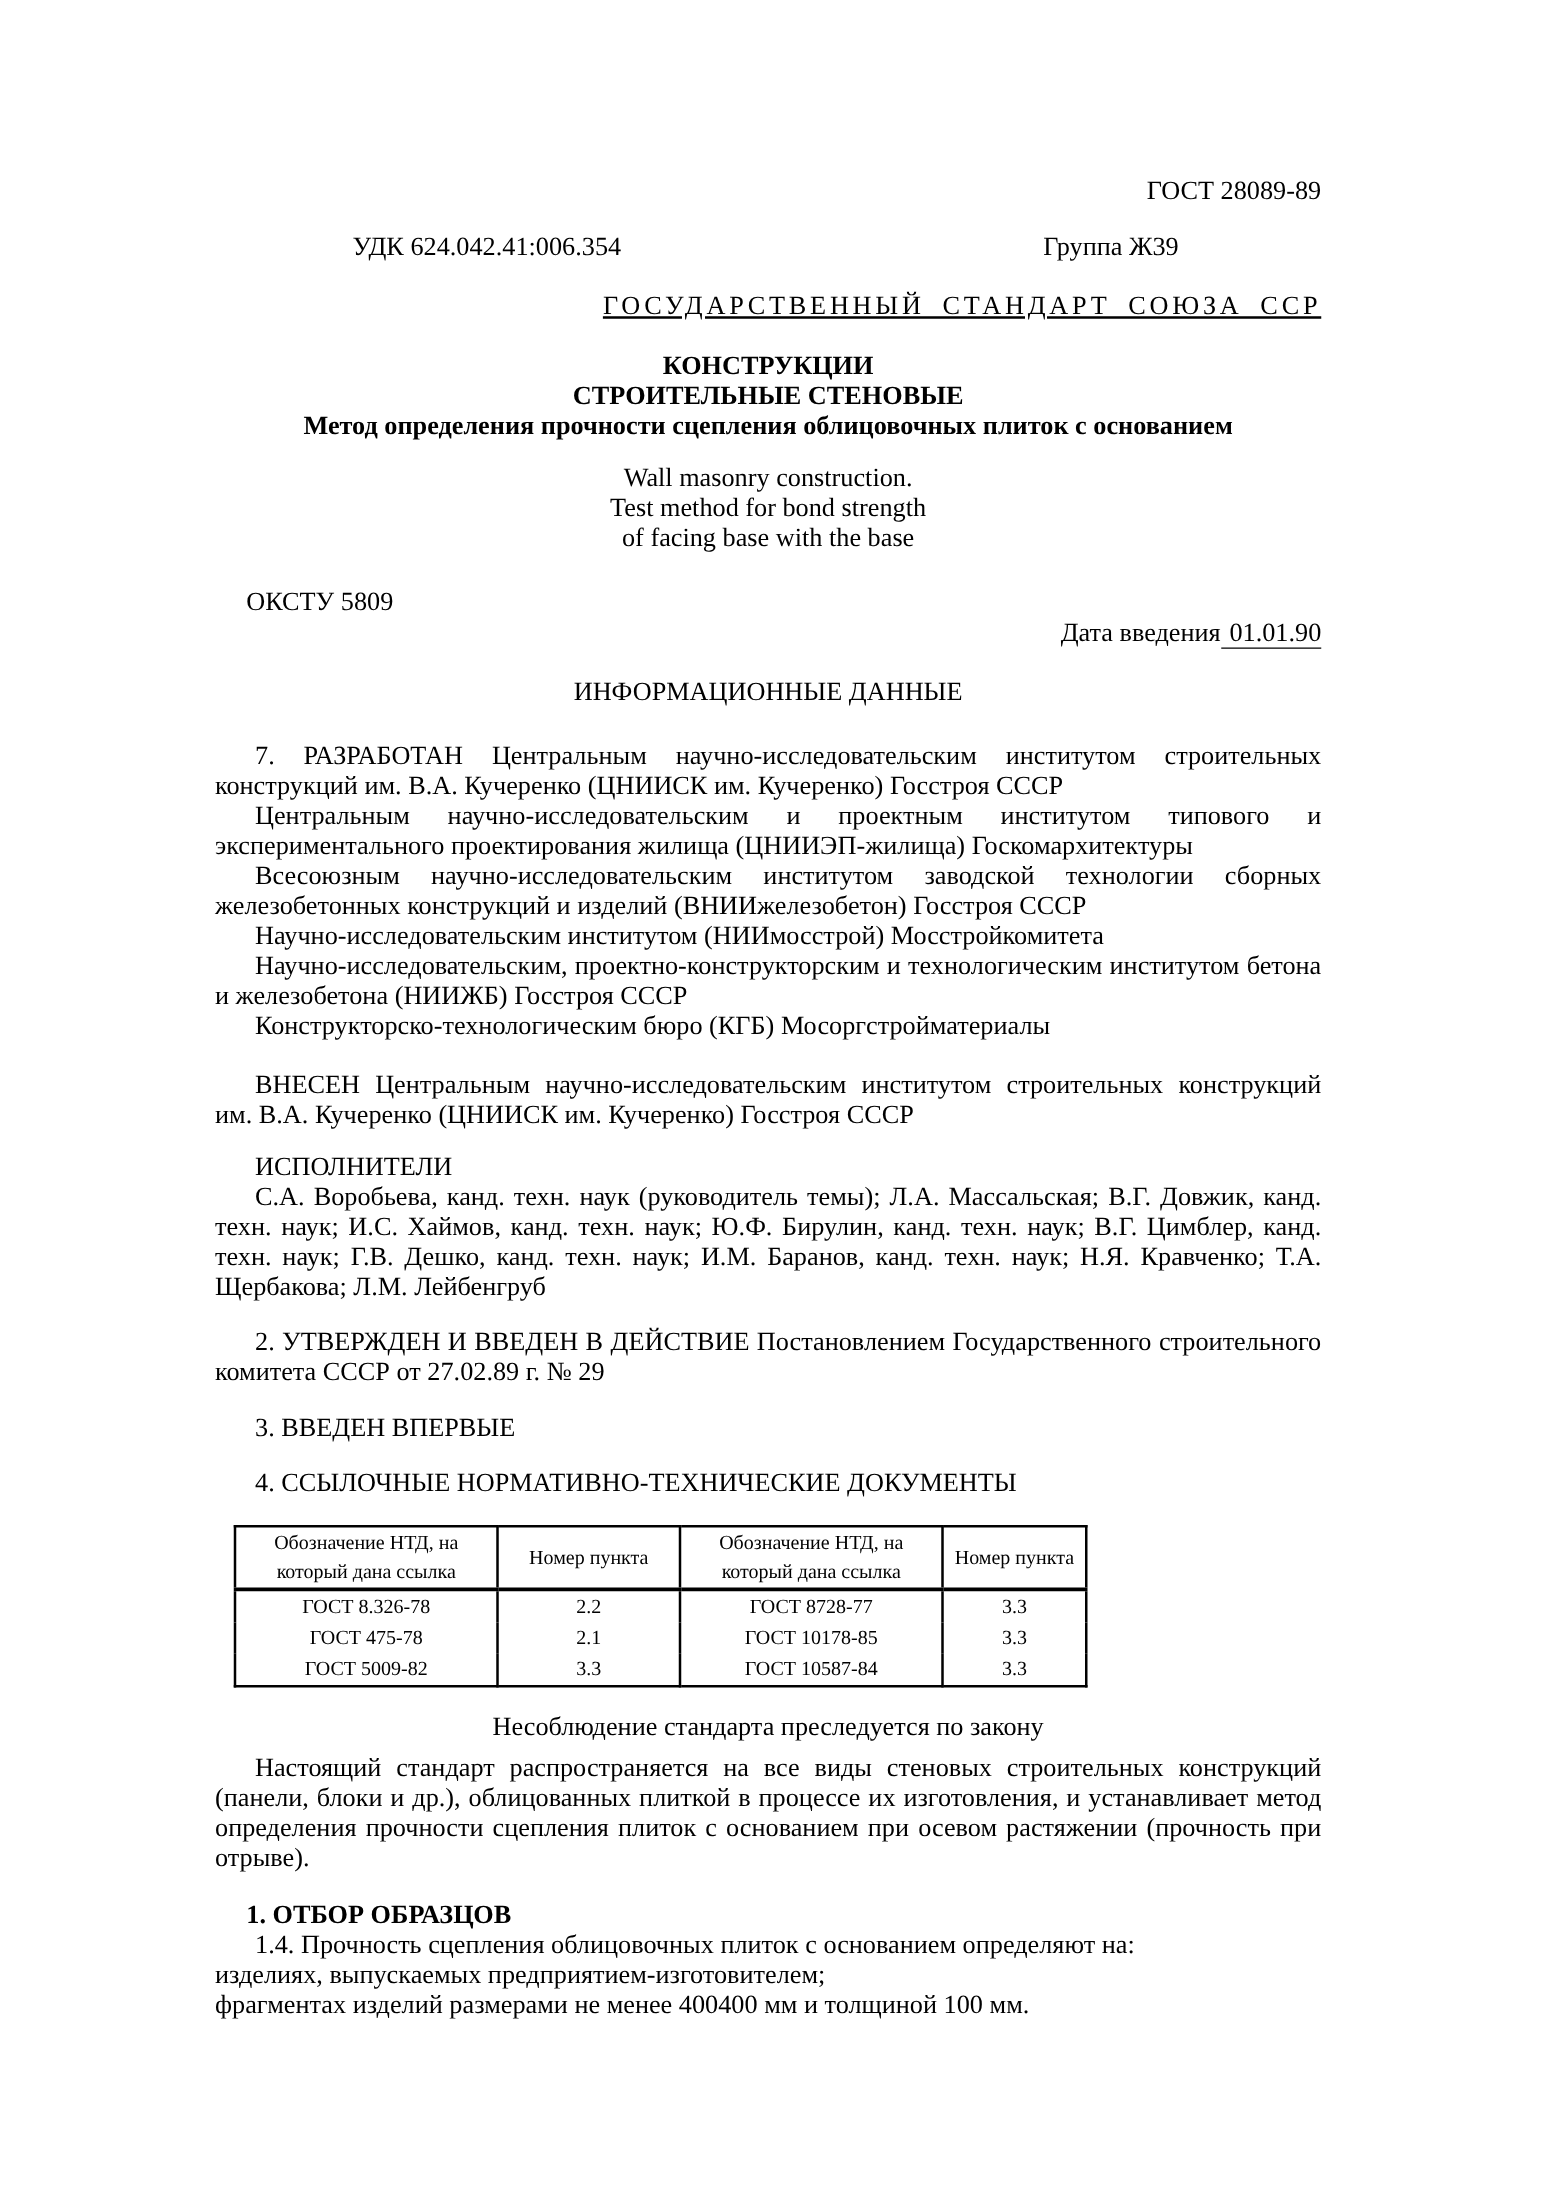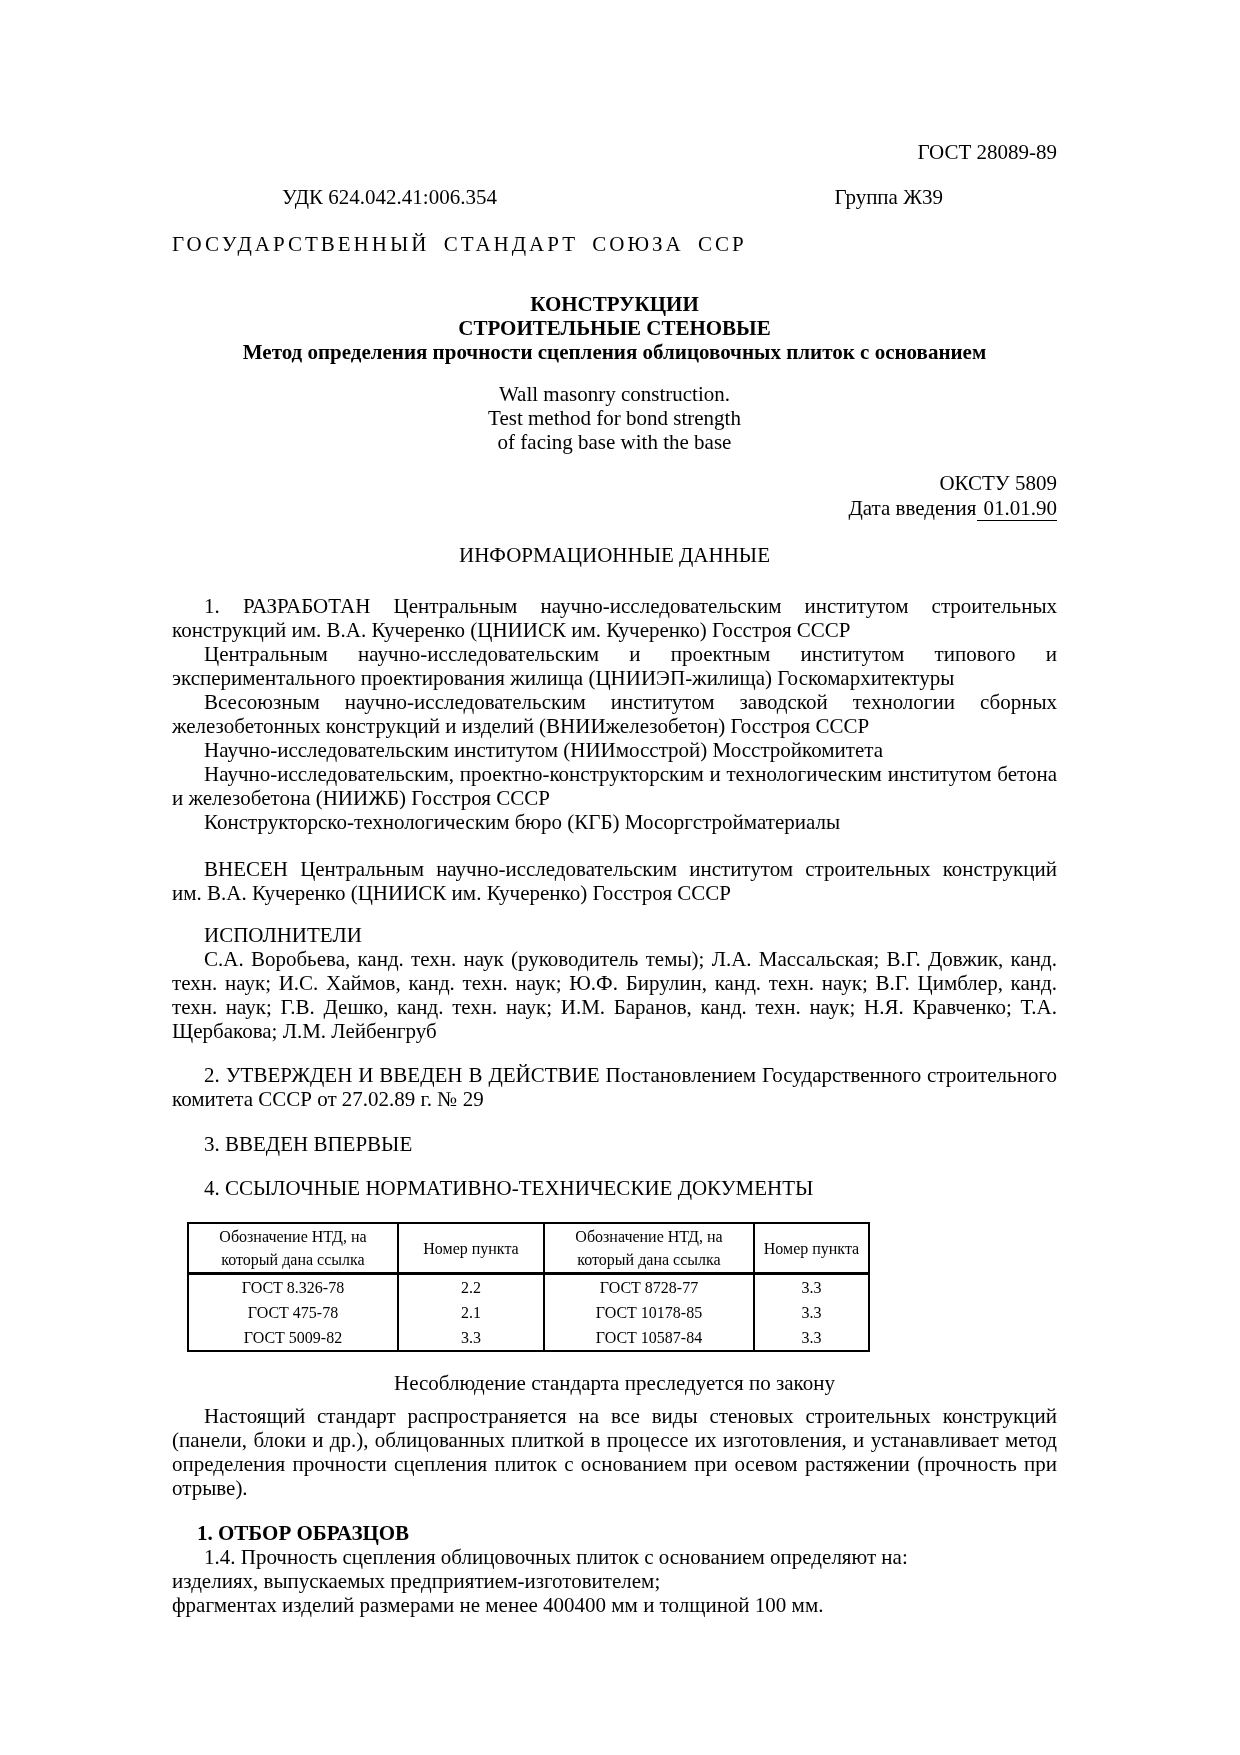--- a/index.html
+++ b/index.html
@@ -13,28 +13,28 @@
   .page { padding: 140px 77px 0 172px; width: 885px; }
 
   .gost-num { text-align: right; margin-bottom: 21px; }
 
   .udk-row {
     display: flex; justify-content: space-between;
     padding: 0 114px 0 110px; margin-bottom: 23px;
   }
 
   .state-title {
-    text-align: left; letter-spacing: 3px; word-spacing: 6px;
-    margin-bottom: 36px; white-space: nowrap;
+    text-align: right; letter-spacing: 3px; word-spacing: 6px;
+    margin-bottom: 24px; white-space: nowrap; text-decoration: underline;
   }
 
   .ru-title { text-align: center; font-weight: bold; }
   .en-title { text-align: center; margin-top: 18px; }
 
-  .okstu { margin-top: 17px; text-indent: 25px; text-align: right; }
+  .okstu { margin-top: 27px; text-indent: 25px; }
 
   .date-line { text-align: right; margin-top: 1px; }
   .date-underline { border-bottom: 1px solid #000; padding-left: 7px; }
 
   .info-heading { text-align: center; margin-top: 23px; }
 
   .paras { margin-top: 27px; }
   .para {
     text-align: justify; text-indent: 32px;
     margin: 0;
@@ -92,21 +92,21 @@
 
   <div class="okstu">ОКСТУ 5809</div>
 
   <div class="date-line">
     <span>Дата введения</span><span class="date-underline">01.01.90</span>
   </div>
 
   <div class="info-heading">ИНФОРМАЦИОННЫЕ ДАННЫЕ</div>
 
   <div class="paras">
-    <p class="para">1. РАЗРАБОТАН Центральным научно-исследовательским институтом строительных конструкций им. В.А. Кучеренко (ЦНИИСК им. Кучеренко) Госстроя СССР</p>
+    <p class="para">7. РАЗРАБОТАН Центральным научно-исследовательским институтом строительных конструкций им. В.А. Кучеренко (ЦНИИСК им. Кучеренко) Госстроя СССР</p>
     <p class="para">Центральным научно-исследовательским и проектным институтом типового и экспериментального проектирования жилища (ЦНИИЭП-жилища) Госкомархитектуры</p>
     <p class="para">Всесоюзным научно-исследовательским институтом заводской технологии сборных железобетонных конструкций и изделий (ВНИИжелезобетон) Госстроя СССР</p>
     <p class="para">Научно-исследовательским институтом (НИИмосстрой) Мосстройкомитета</p>
     <p class="para">Научно-исследовательским, проектно-конструкторским и технологическим институтом бетона и железобетона (НИИЖБ) Госстроя СССР</p>
     <p class="para">Конструкторско-технологическим бюро (КГБ) Мосоргстройматериалы</p>
 
     <p class="para gap-23">ВНЕСЕН Центральным научно-исследовательским институтом строительных конструкций им. В.А. Кучеренко (ЦНИИСК им. Кучеренко) Госстроя СССР</p>
 
     <p class="para gap-18">ИСПОЛНИТЕЛИ</p>
     <p class="para">С.А. Воробьева, канд. техн. наук (руководитель темы); Л.А. Массальская; В.Г. Довжик, канд. техн. наук; И.С. Хаймов, канд. техн. наук; Ю.Ф. Бирулин, канд. техн. наук; В.Г. Цимблер, канд. техн. наук; Г.В. Дешко, канд. техн. наук; И.М. Баранов, канд. техн. наук; Н.Я. Кравченко; Т.А. Щербакова; Л.М. Лейбенгруб</p>

